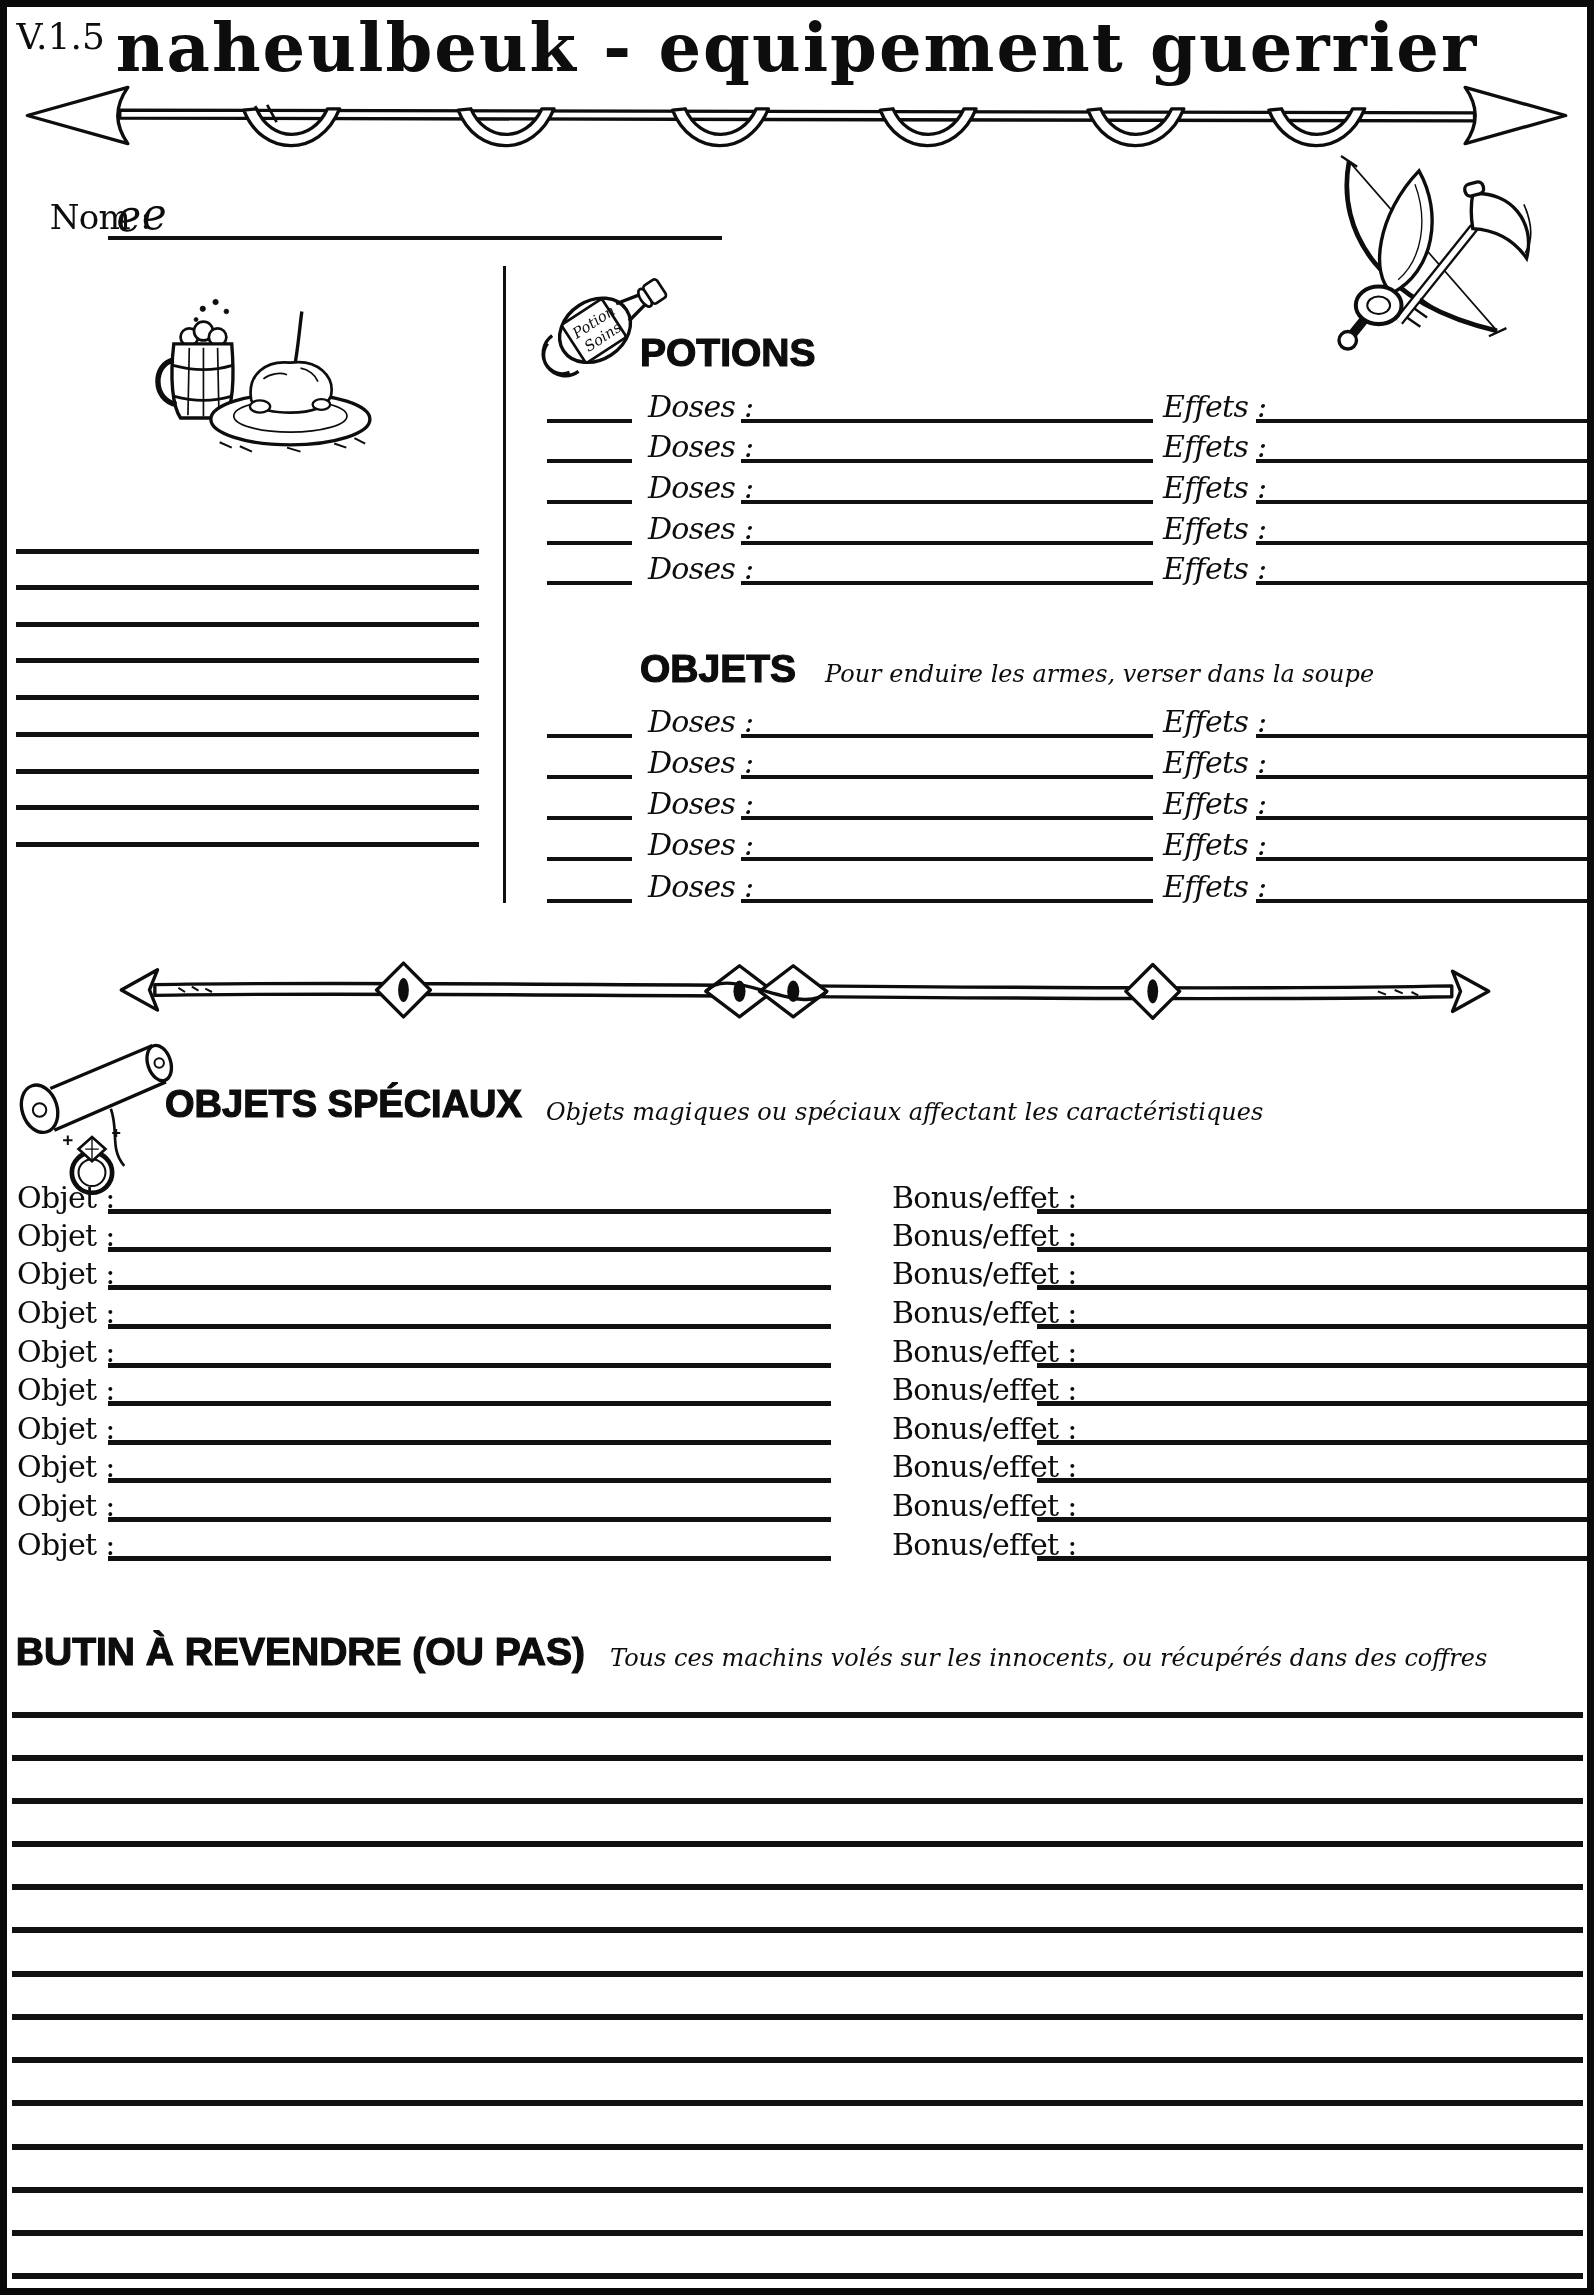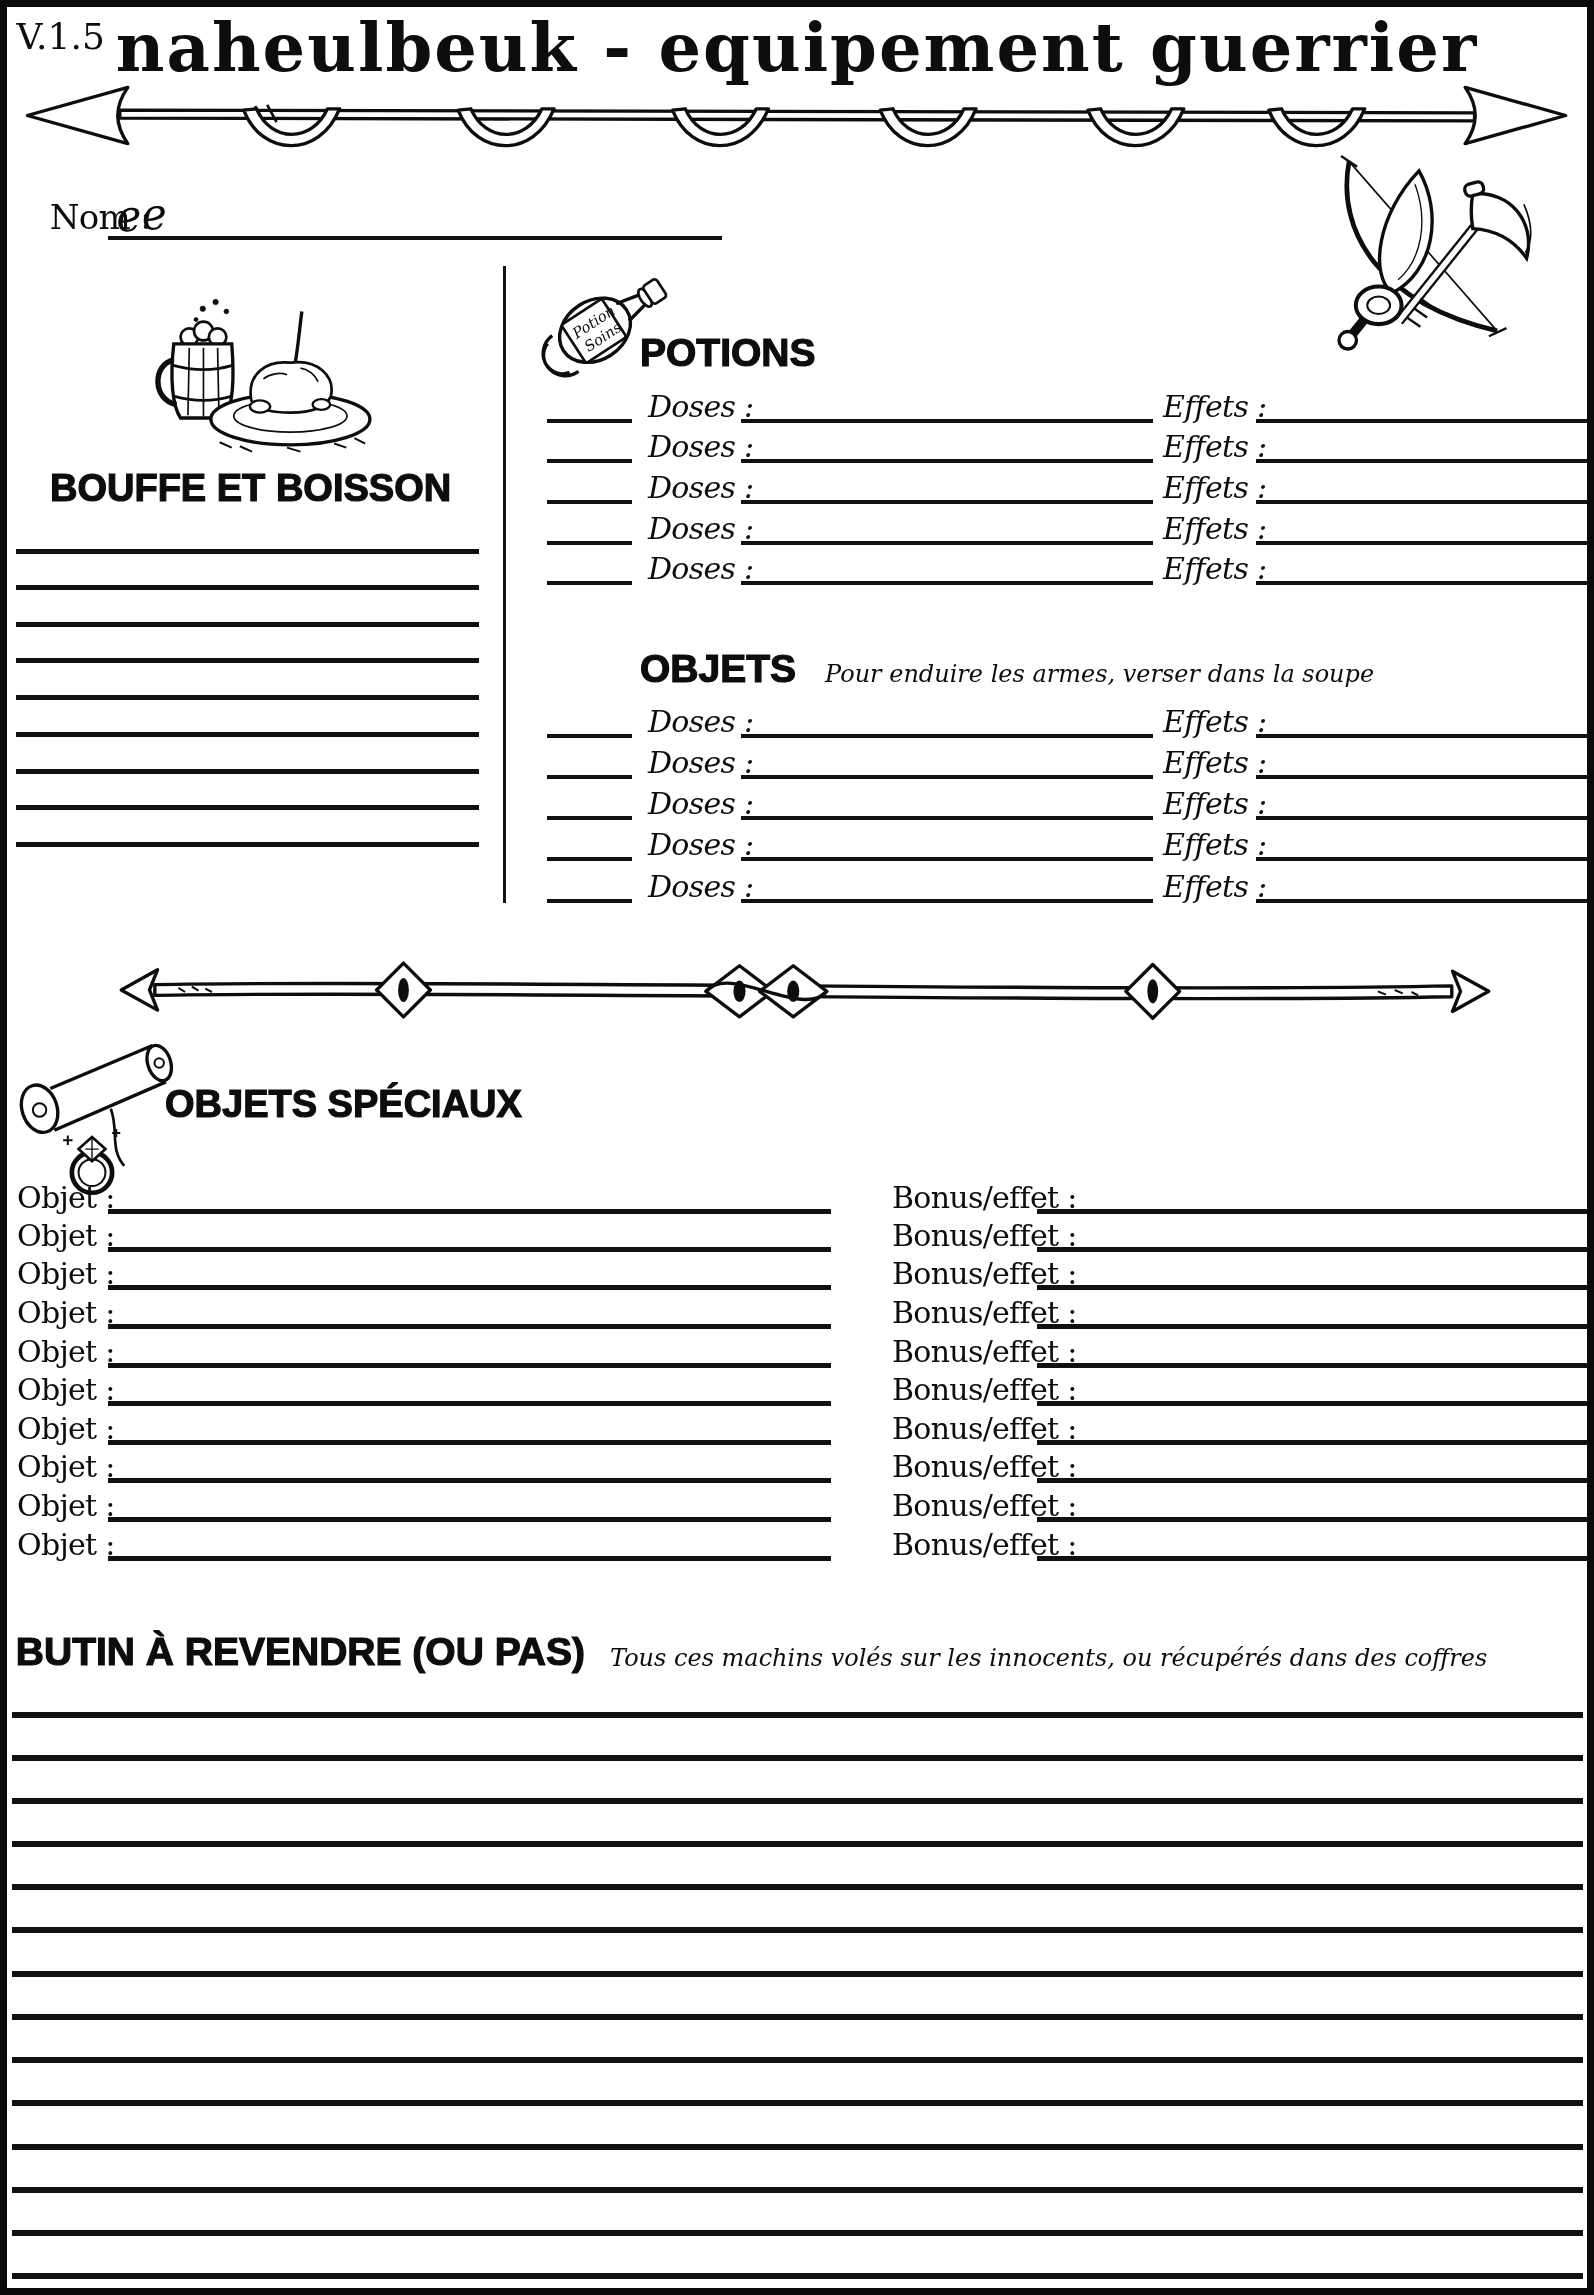--- a/index.html
+++ b/index.html
@@ -122,21 +122,20 @@
         <ellipse cx="235" cy="175" rx="84" ry="24" stroke-width="2.5"></ellipse>
         <path fill="#fff" stroke-width="4" d="M177,152 C170,112 200,92 235,96 C275,90 302,116 295,146 C288,162 268,170 235,170 C205,170 184,164 177,152 Z"></path>
         <path d="M195,120 C205,112 220,110 230,114 M250,104 C262,106 272,114 276,124" stroke-width="2.5"></path>
         <ellipse cx="190" cy="161" rx="15" ry="9" fill="#fff" stroke-width="3.5"></ellipse>
         <ellipse cx="281" cy="158" rx="13" ry="8" fill="#fff" stroke-width="3.5"></ellipse>
         <path d="M130,214 l18,8 M160,220 l18,8 M300,216 l18,6 M330,208 l16,8 M230,222 l20,6" stroke-width="3"></path>
       </g>
     </g>
   </svg>
 
-  <div class="h1" style="left:43px;top:462px;font-size:38px">BOUFFE ET BOISSON</div>
 
   <div class="bline" style="top:542px"></div>
   <div class="bline" style="top:578px"></div>
   <div class="bline" style="top:615px"></div>
   <div class="bline" style="top:651px"></div>
   <div class="bline" style="top:688px"></div>
   <div class="bline" style="top:725px"></div>
   <div class="bline" style="top:762px"></div>
   <div class="bline" style="top:798px"></div>
   <div class="bline" style="top:835px"></div>
@@ -265,20 +264,21 @@
         <circle cx="122" cy="215" r="30" stroke-width="7" fill="#fff"></circle>
         <circle cx="122" cy="215" r="20" stroke-width="3"></circle>
         <polygon points="122,162 142,180 122,198 102,180" fill="#fff" stroke-width="4"></polygon>
         <path d="M112,180 L132,180 M122,162 L122,198" stroke-width="2"></path>
         <path d="M86,160 l0,14 M79,167 l14,0 M158,150 l0,12 M152,156 l12,0" stroke-width="3"></path>
       </g>
     </g>
   </svg>
 
   <div class="h1" style="left:158px;top:1078px;font-size:38px">OBJETS SPÉCIAUX</div>
+  <div class="sub" style="left:539px;top:1093px">Objets magiques ou spéciaux affectant les caractéristiques</div>
 
   <div class="orow" style="top:1169px">
     <span class="lbl olb">Objet :</span>
     <div class="oline"></div>
     <span class="lbl blb">Bonus/effet :</span>
     <div class="bline2"></div>
   </div>
   <div class="orow" style="top:1207px">
     <span class="lbl olb">Objet :</span>
     <div class="oline"></div>

